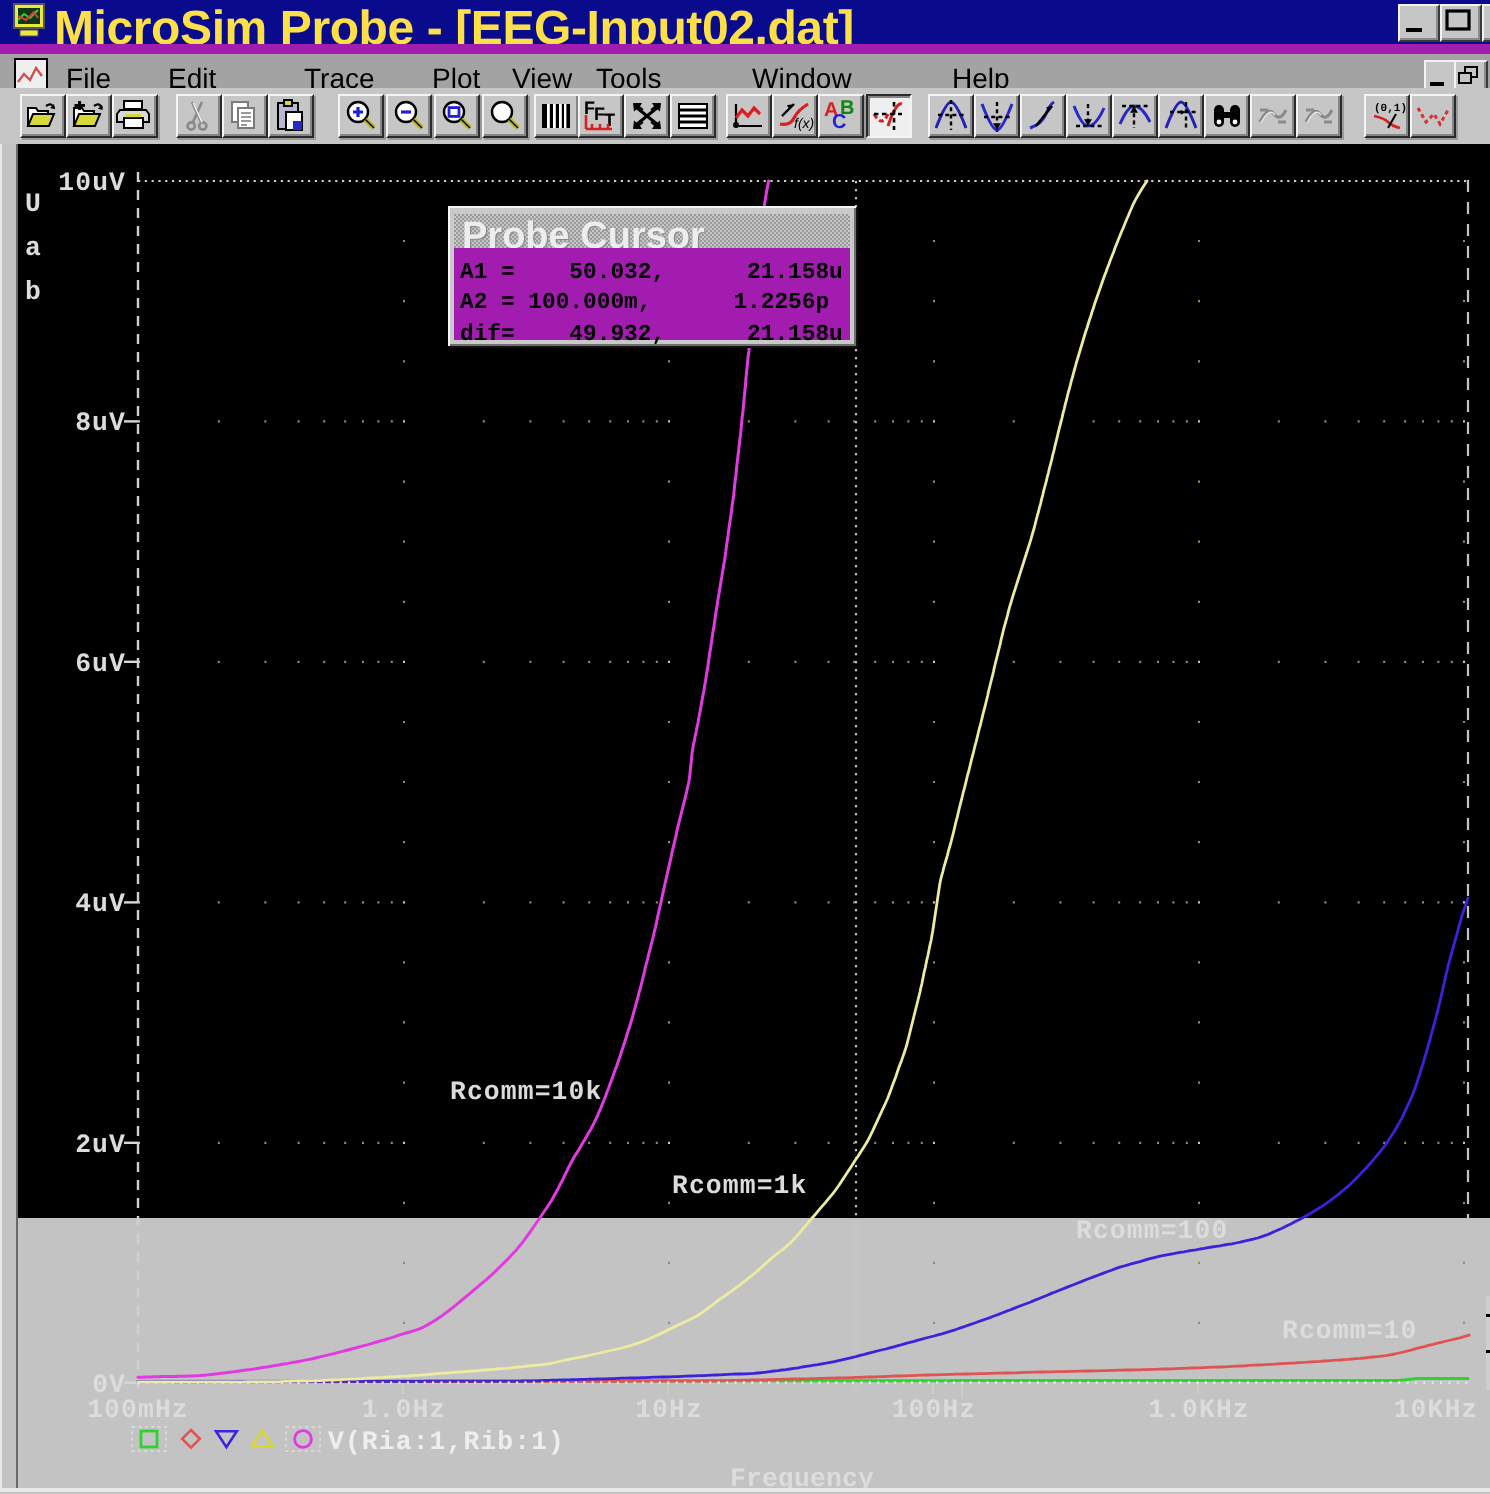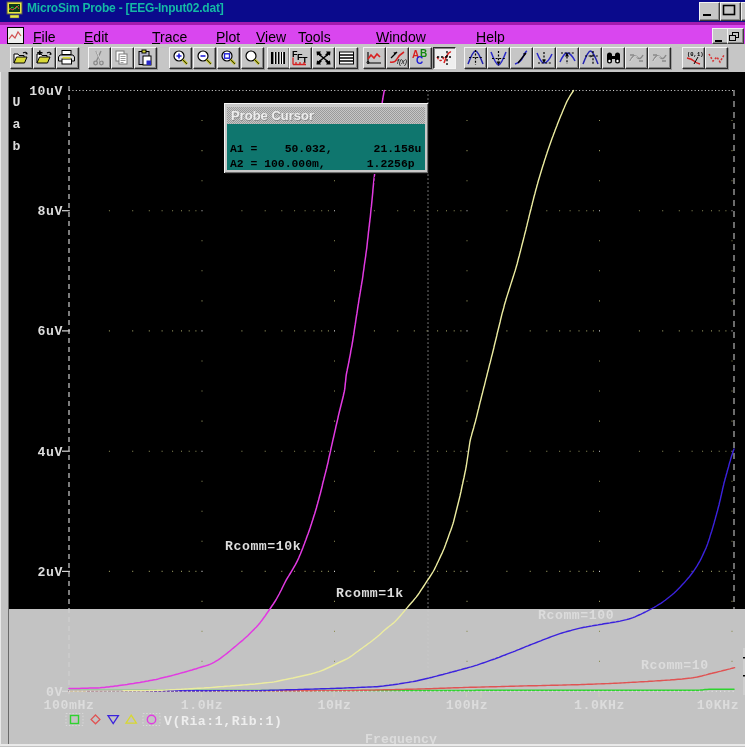--- a/index.html
+++ b/index.html
@@ -1,32 +1,32 @@
 <!DOCTYPE html>
 <html><head><meta charset="utf-8">
 <style>
 html,body{margin:0;padding:0;}
 body{width:745px;height:747px;overflow:hidden;position:relative;background:#c3c3c3;font-family:"Liberation Sans",sans-serif;}
 #titlebar{position:absolute;left:0;top:0;width:745px;height:22px;background:#0a0a8c;}
-#titlebar .ttext{position:absolute;left:27px;top:1px;color:#14b8a6;font-weight:bold;font-size:12px;letter-spacing:-0.2px;}
+#titlebar .ttext{position:absolute;left:27px;top:1px;color:#fde047;font-weight:bold;font-size:24px;letter-spacing:-0.2px;}
 .wbtn{position:absolute;top:2px;width:19px;height:17px;background:#c6c6c6;border-top:1px solid #f2f2f2;border-left:1px solid #f2f2f2;border-right:1px solid #3a3a3a;border-bottom:1px solid #3a3a3a;box-shadow:inset -1px -1px 0 #8a8a8a;}
-#menubar{position:absolute;left:0;top:22px;width:745px;height:22px;background:#d946ef;border-top:3px solid #a21caf;}
+#menubar{position:absolute;left:0;top:22px;width:745px;height:22px;background:#a3a3a3;border-top:5px solid #a21caf;}
 #menubar span.mi{position:absolute;top:4px;font-size:14px;color:#000;}
 .mbtn{position:absolute;top:3px;width:15px;height:14px;background:#c6c6c6;border-top:1px solid #f2f2f2;border-left:1px solid #f2f2f2;border-right:1px solid #3a3a3a;border-bottom:1px solid #3a3a3a;box-shadow:inset -1px -1px 0 #8a8a8a;}
 #toolbar{position:absolute;left:0;top:44px;width:745px;height:28px;background:#c6c6c6;}
 .tb{position:absolute;top:3px;width:21px;height:20px;background:#c6c6c6;border-top:1px solid #f4f4f4;border-left:1px solid #f4f4f4;border-right:1px solid #2a2a2a;border-bottom:1px solid #2a2a2a;box-shadow:inset -1px -1px 0 #858585,1px 1px 0 #9a9a9a;}
 .tb svg{position:absolute;left:1px;top:1px;}
 #plot{position:absolute;left:0;top:72px;width:745px;height:537px;background:#000;}
 #leftstrip{position:absolute;left:0;top:0;width:8px;height:675px;background:#c3c3c3;border-right:1px solid #6a6a6a;box-shadow:inset 1px 0 0 #e8e8e8;}
 #botline1{position:absolute;left:0;top:672px;width:745px;height:2px;background:#e9e9e9;}
 #botline2{position:absolute;left:0;top:674px;width:745px;height:1px;background:#c3c3c3;}
 #pcw{position:absolute;left:224px;top:31px;width:204px;height:70px;background:#c9c9c9;box-shadow:inset 1px 1px 0 #f5f5f5,inset -1px -1px 0 #6f6f6f,1px 1px 0 #111;}
 #pcw .tt{position:absolute;left:3px;top:4px;right:3px;height:17px;background:repeating-conic-gradient(#c6c6c6 0% 25%,#9a9a9a 0% 50%) 0 0/2px 2px;}
-#pcw .tt span{position:absolute;left:4px;top:1px;font-weight:bold;font-size:13px;color:#ededed;text-shadow:0.6px 0.6px 0 #8a8a8a;}
-#pcw .bd{position:absolute;left:3px;top:21px;right:3px;bottom:3px;background:#0f766e;color:#000;font-family:"Liberation Mono",monospace;font-weight:bold;font-size:11.4px;line-height:15.4px;white-space:pre;padding-left:3px;padding-top:18px;}
+#pcw .tt span{position:absolute;left:4px;top:1px;font-weight:bold;font-size:19px;color:#ededed;text-shadow:0.6px 0.6px 0 #8a8a8a;}
+#pcw .bd{position:absolute;left:3px;top:21px;right:3px;bottom:3px;background:#a21caf;color:#000;font-family:"Liberation Mono",monospace;font-weight:bold;font-size:11.4px;line-height:15.4px;white-space:pre;padding-left:3px;padding-top:6px;}
 </style></head>
 <body>
 <div id="titlebar">
  <svg width="18" height="19" style="position:absolute;left:6px;top:1px">
   <rect x="1" y="1" width="15" height="12" fill="#e8e840" stroke="#555" stroke-width="1"></rect>
   <rect x="3" y="3" width="11" height="8" fill="#103818"></rect>
   <path d="M3 9 L6 6 L9 8 L13 4" stroke="#30d030" stroke-width="1" fill="none"></path>
   <path d="M3 7 L7 9 L11 5 L13 8" stroke="#d04040" stroke-width="1" fill="none"></path>
   <rect x="4" y="14" width="9" height="3" fill="#e8e840" stroke="#555" stroke-width="0.5"></rect>
  </svg>

